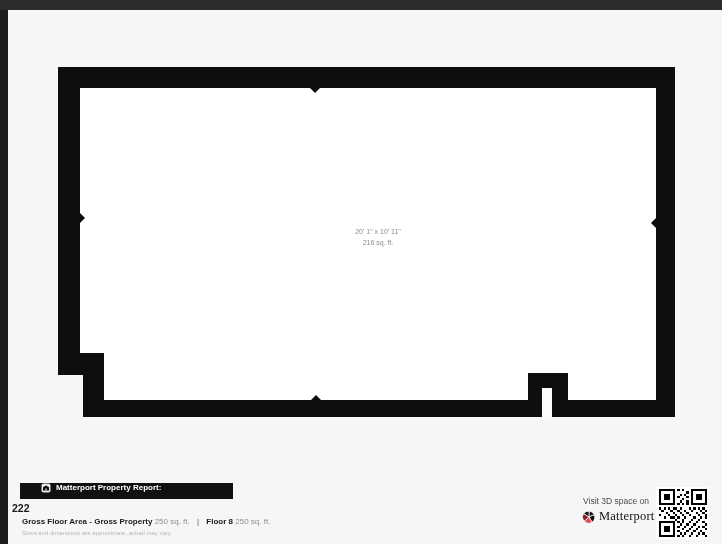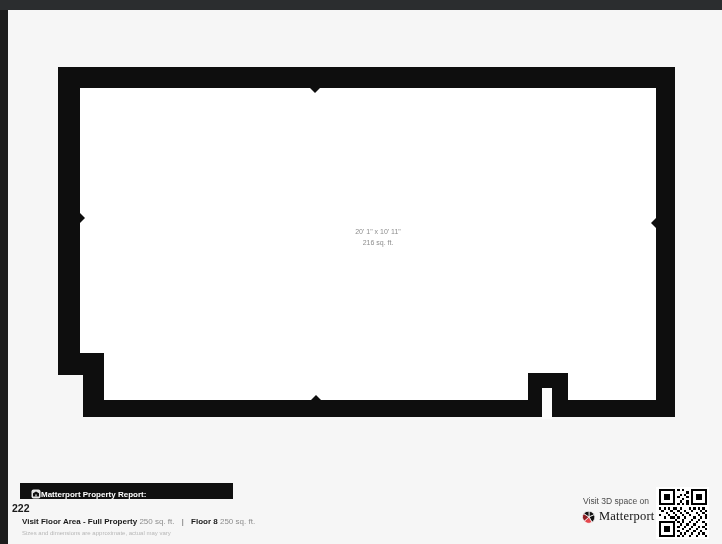--- a/index.html
+++ b/index.html
@@ -36,22 +36,23 @@
     color: #8d8d8d;
     font-size: 7px;
     line-height: 11px;
     white-space: nowrap;
   }
   .report-bar {
     position: absolute; left: 20px; top: 483px;
     width: 213px; height: 16px;
     background: #101010;
     color: #ffffff;
-    display: flex; align-items: flex-end;
-    padding-left: 11px;
+    display: flex; align-items: flex-start;
+    gap: 5px;
+    padding-left: 21px;
     font-size: 8px; font-weight: bold;
   }
   .prop-name {
     position: absolute; left: 12px; top: 502px;
     font-size: 10.5px; font-weight: bold; color: #1a1a1a;
   }
   .metrics {
     position: absolute; left: 22px; top: 517px;
     font-size: 8px; color: #8e8e8e;
     white-space: nowrap;
@@ -117,21 +118,21 @@
     <rect x="0.5" y="0.5" width="9" height="9" rx="2" fill="#e6e6e6"></rect>
     <path fill="#101010" d="M2,7.5 V4.2 L5,2.4 L8,4.2 V7.5 Z"></path>
     <rect x="4.4" y="5.4" width="1.2" height="2.1" fill="#e6e6e6"></rect>
   </svg>
   <span>Matterport Property Report:</span>
 </div>
 
 <div class="prop-name">222</div>
 
 <div class="metrics">
-  <span class="lbl">Visit Floor Area - Full Property</span>
+  <span class="lbl">Gross Floor Area - Gross Property</span>
   <span>250 sq. ft.</span>
   <span class="divider">|</span>
   <span class="lbl">Floor 8</span>
   <span>250 sq. ft.</span>
 </div>
 
 <div class="disclaimer">Sizes and dimensions are approximate, actual may vary</div>
 
 <div class="visit-text">Visit 3D space on</div>
 

